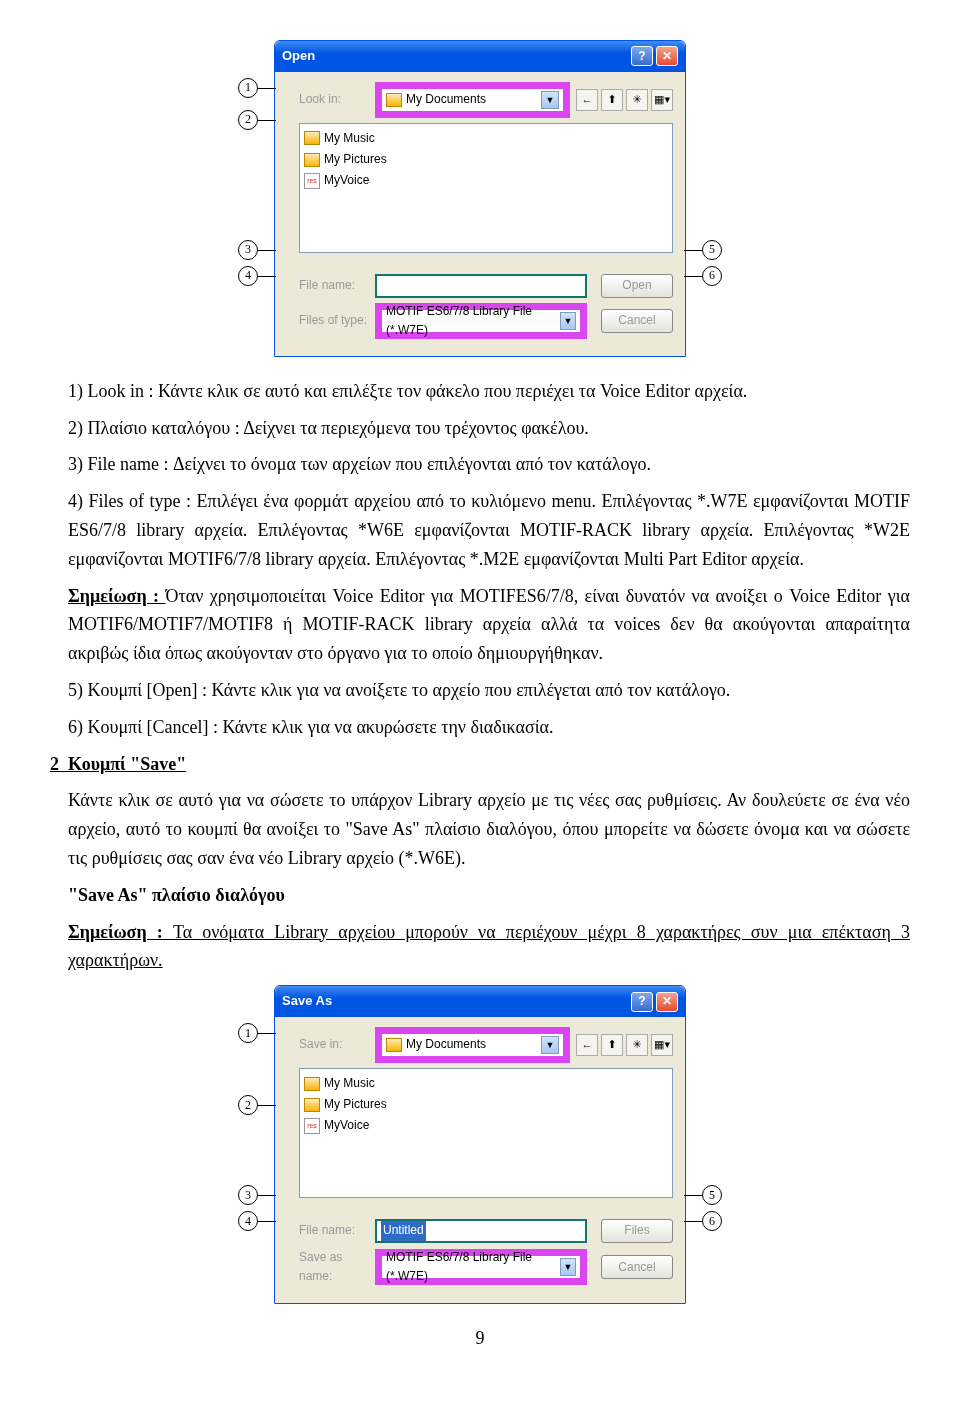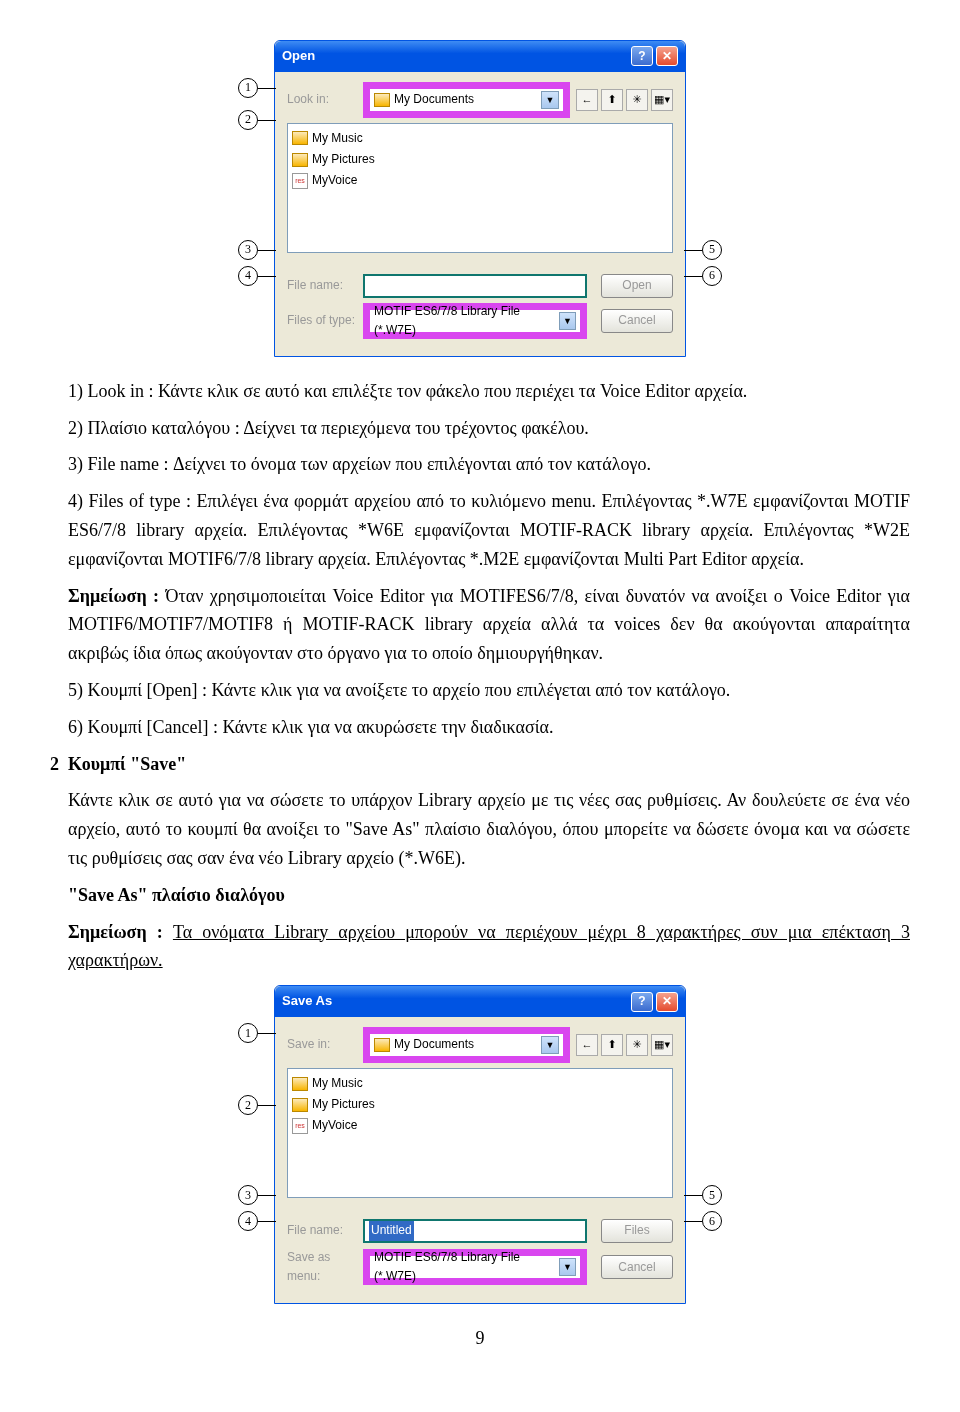--- a/index.html
+++ b/index.html
@@ -55,21 +55,21 @@
     background: linear-gradient(to bottom, #7ba9ee, #3a6bcf);
     color: #fff;
     border: 1px solid #fff;
   }
   .tb-close {
     background: linear-gradient(to bottom, #f5a28e, #e44b2e);
     color: #fff;
     border: 1px solid #fff;
   }
   .dialog-body {
-    padding: 10px 12px 12px 12px;
+    padding: 10px 12px 12px 24px;
   }
   .row {
     display: flex;
     align-items: center;
     margin-bottom: 5px;
     gap: 6px;
   }
   .label {
     width: 70px;
     color: #999;
@@ -188,21 +188,21 @@
   .callout-line {
     display: inline-block;
     height: 1px;
     background: #000;
   }
   p { margin: 8px 0; text-align: justify; }
   .indent { margin-left: 18px; }
   .heading { font-weight: bold; }
   .underline { text-decoration: underline; }
   .page-num { text-align: center; margin-top: 20px; }
-  b { font-weight: bold; }
+  b { font-weight: bold; text-decoration: underline; }
 </style>
 </head>
 <body>
 
 <div class="dialog-container">
   <div style="position:relative; display:inline-block;">
     <div class="dialog">
       <div class="titlebar">
         <span>Open</span>
         <div class="titlebar-buttons">
@@ -343,21 +343,21 @@
             </div>
         </div>
         <div class="row">
           <span class="label">File name:</span>
           <div class="input-box">
               <span class="sel">Untitled</span>
             </div>
           <div class="btn">Files</div>
         </div>
         <div class="row">
-          <span class="label">Save as menu:</span>
+          <span class="label">Save as name:</span>
           <div class="dropdown">
             <span>MOTIF ES6/7/8 Library File (*.W7E)</span>
             <span class="arrow">▼</span>
           </div>
           <div class="btn">Cancel</div>
         </div>
       </div>
     </div>
     
     <div class="callout" style="left:-36px; top:38px;">

